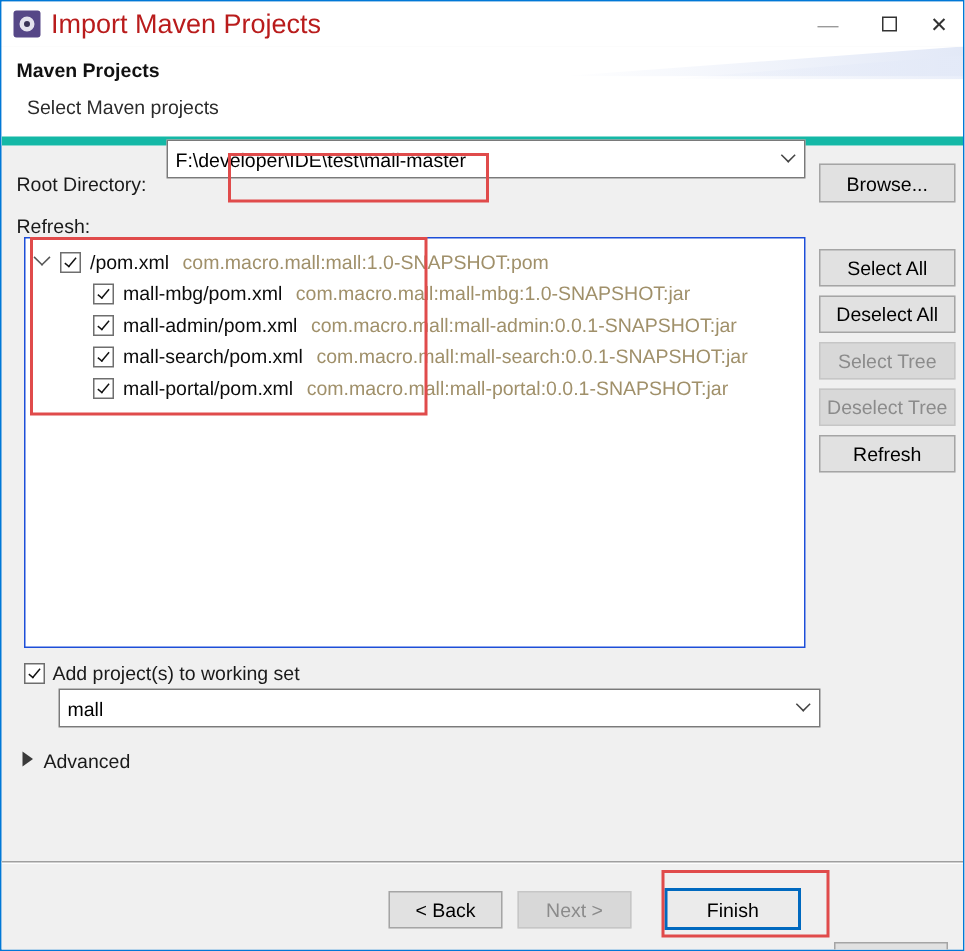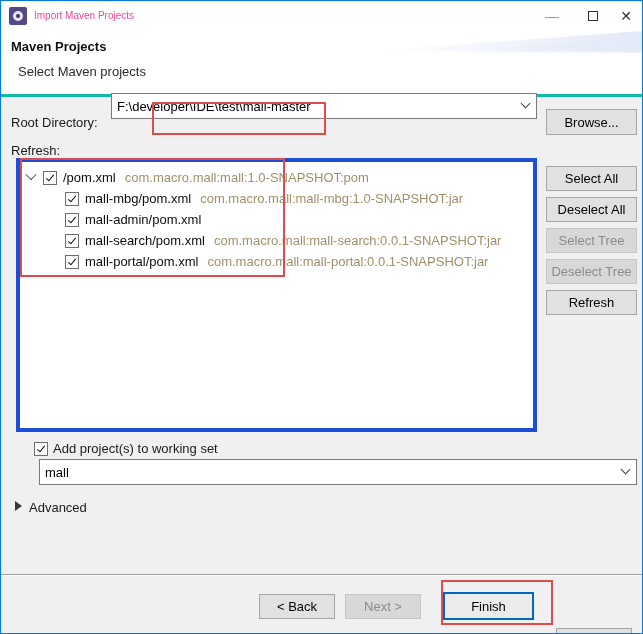--- a/index.html
+++ b/index.html
@@ -7,28 +7,28 @@
   .window{
     position:relative;width:643px;height:634px;background:#f0f0f0;
     border:1px solid #0078d7;font-family:"Liberation Sans",sans-serif;
     font-size:13px;color:#1a1a1a;overflow:hidden;
   }
   
   .titlebar{position:absolute;left:0;top:0;width:100%;height:30px;background:#ffffff;}
   .app-icon{position:absolute;left:8px;top:6px;width:18px;height:18px;background:#564787;
     border-radius:2px;display:flex;align-items:center;justify-content:center;}
   .app-icon .gear{width:10px;height:10px;border:3px solid #e4e2ee;border-radius:50%;background:#3a3356;}
-  .title-text{position:absolute;left:33px;top:0;height:30px;line-height:30px;font-size:10px;color:#ec4899;}
+  .title-text{position:absolute;left:33px;top:0;height:30px;line-height:30px;font-size:18px;color:#b91c1c;}
   .winbtn{position:absolute;top:0;width:34px;height:30px;display:flex;align-items:center;justify-content:center;font-size:13px;}
   .btn-min{left:534px;color:#9a9a9a;font-size:14px;}
   .btn-max{left:575px;}
   .btn-max .sq{width:10px;height:10px;border:1px solid #333;}
   .btn-close{left:608px;color:#333;font-size:14px;}
   
-  .banner{position:absolute;left:0;top:30px;width:100%;height:66px;background:#ffffff;border-bottom:3px solid #14b8a6;}
+  .banner{position:absolute;left:0;top:30px;width:100%;height:66px;background:#ffffff;border-bottom:6px solid #14b8a6;}
   .swoosh{position:absolute;right:0;top:0;width:270px;height:20px;pointer-events:none;
     background:linear-gradient(to right, rgba(223,230,246,0), rgba(223,230,246,.9));
     clip-path:polygon(0 100%,100% 0,100% 100%);}
   .swoosh2{position:absolute;right:0;top:6px;width:200px;height:16px;pointer-events:none;
     background:linear-gradient(to right, rgba(228,234,248,0), rgba(228,234,248,.8));
     clip-path:polygon(0 100%,100% 0,100% 100%);}
   .banner-title{position:absolute;left:10px;top:8px;font-weight:bold;font-size:13px;color:#111;}
   .banner-sub{position:absolute;left:17px;top:33px;font-size:13px;color:#2b2b2b;}
   
   .label{position:absolute;color:#1a1a1a;}
@@ -36,34 +36,34 @@
     padding:0 22px 0 5px;color:#000;}
   .combo .chev{position:absolute;right:7px;top:50%;width:7px;height:7px;margin-top:-6px;
     border-right:1.2px solid #444;border-bottom:1.2px solid #444;transform:rotate(45deg);}
   .btn{position:absolute;background:#e1e1e1;border:1px solid #a5a5a5;color:#000;
     font-family:Liberation Sans, sans-serif;font-size:13px;text-align:center;padding:0;}
   .btn:enabled{cursor:pointer;}
   .btn.disabled,.btn:disabled{background:#d8d8d8;border-color:#c6c6c6;color:#8b8b8b;}
   .btn.default{background:#ebebeb;border:2px solid #0069bf;}
   
   .tree-panel{position:absolute;left:15px;top:157px;width:521px;height:274px;background:#fff;
-    border:4px solid #1d4ed8;padding-top:5px;overflow:hidden;}
+    border:1px solid #1d4ed8;padding-top:5px;overflow:hidden;}
   .tree-row{position:relative;height:21px;display:flex;align-items:center;white-space:nowrap;}
   .tree-row .tname{color:#0d0d0d;margin-right:9px;}
   .tree-row .tart{color:#a0906a;}
   .lvl0{padding-left:5px;}
   .lvl1{padding-left:45px;}
   .twisty{width:8px;height:8px;border-right:1.4px solid #555;border-bottom:1.4px solid #555;
     transform:rotate(45deg) translate(-1px,-1px);margin:0 8px 4px 2px;flex:none;}
   .cb{width:14px;height:14px;background:#fff;border:1px solid #6e6e6e;position:relative;
     margin-right:6px;flex:none;}
   .cb .tick{position:absolute;left:4px;top:1px;width:4px;height:8px;
     border-right:1.6px solid #111;border-bottom:1.6px solid #111;transform:rotate(40deg);}
   
-  .ws-check{position:absolute;left:15px;top:440px;display:flex;align-items:center;margin-left:18px;}
+  .ws-check{position:absolute;left:15px;top:440px;display:flex;align-items:center;}
   .ws-check .cb{margin-right:5px;}
   .adv-tri{position:absolute;left:14px;top:500px;width:0;height:0;
     border-top:5px solid transparent;border-bottom:5px solid transparent;border-left:7px solid #3a3a3a;}
   
   .separator{position:absolute;left:0;top:573px;width:100%;height:2px;
     background:linear-gradient(#9f9f9f,#9f9f9f) top/100% 1px no-repeat,#fdfdfd;}
   .footer{position:absolute;left:0;top:575px;width:100%;height:59px;background:#f0f0f0;}
   
   .anno{position:absolute;border:2px solid #e04b4b;pointer-events:none;z-index:50;background:transparent;}
 </style>
@@ -114,20 +114,21 @@
           <span class="tick"></span>
         </span>
       <span class="tname">mall-mbg/pom.xml</span>
       <span class="tart">com.macro.mall:mall-mbg:1.0-SNAPSHOT:jar</span>
     </div>
     <div class="tree-row lvl1">
       <span class="cb">
           <span class="tick"></span>
         </span>
       <span class="tname">mall-admin/pom.xml</span>
+      <span class="tart">com.macro.mall:mall-admin:0.0.1-SNAPSHOT:jar</span>
     </div>
     <div class="tree-row lvl1">
       <span class="cb">
           <span class="tick"></span>
         </span>
       <span class="tname">mall-search/pom.xml</span>
       <span class="tart">com.macro.mall:mall-search:0.0.1-SNAPSHOT:jar</span>
     </div>
     <div class="tree-row lvl1">
       <span class="cb">
@@ -143,21 +144,21 @@
   <button class="btn" style="left:545px;top:196px;width:91px;height:25px;">Deselect All</button>
   <button class="btn disabled" disabled="" style="left:545px;top:258px;width:91px;height:25px;">Deselect Tree</button>
   <button class="btn" style="left:545px;top:289px;width:91px;height:25px;text-align:center;">Refresh</button>
 
   <div class="ws-check">
     <span class="cb">
         <span class="tick"></span>
       </span>
     <span>Add project(s) to working set</span>
   </div>
-  <div class="combo" style="left:38px;top:458px;width:598px;height:26px;">
+  <div class="combo" style="left:38px;top:458px;width:508px;height:26px;">
     <span>mall</span>
     <span class="chev"></span>
   </div>
 
   <div class="adv-tri"></div>
   <div class="label" style="left:28px;top:499px;">Advanced</div>
 
   <div class="separator"></div>
   <div class="footer">
     

